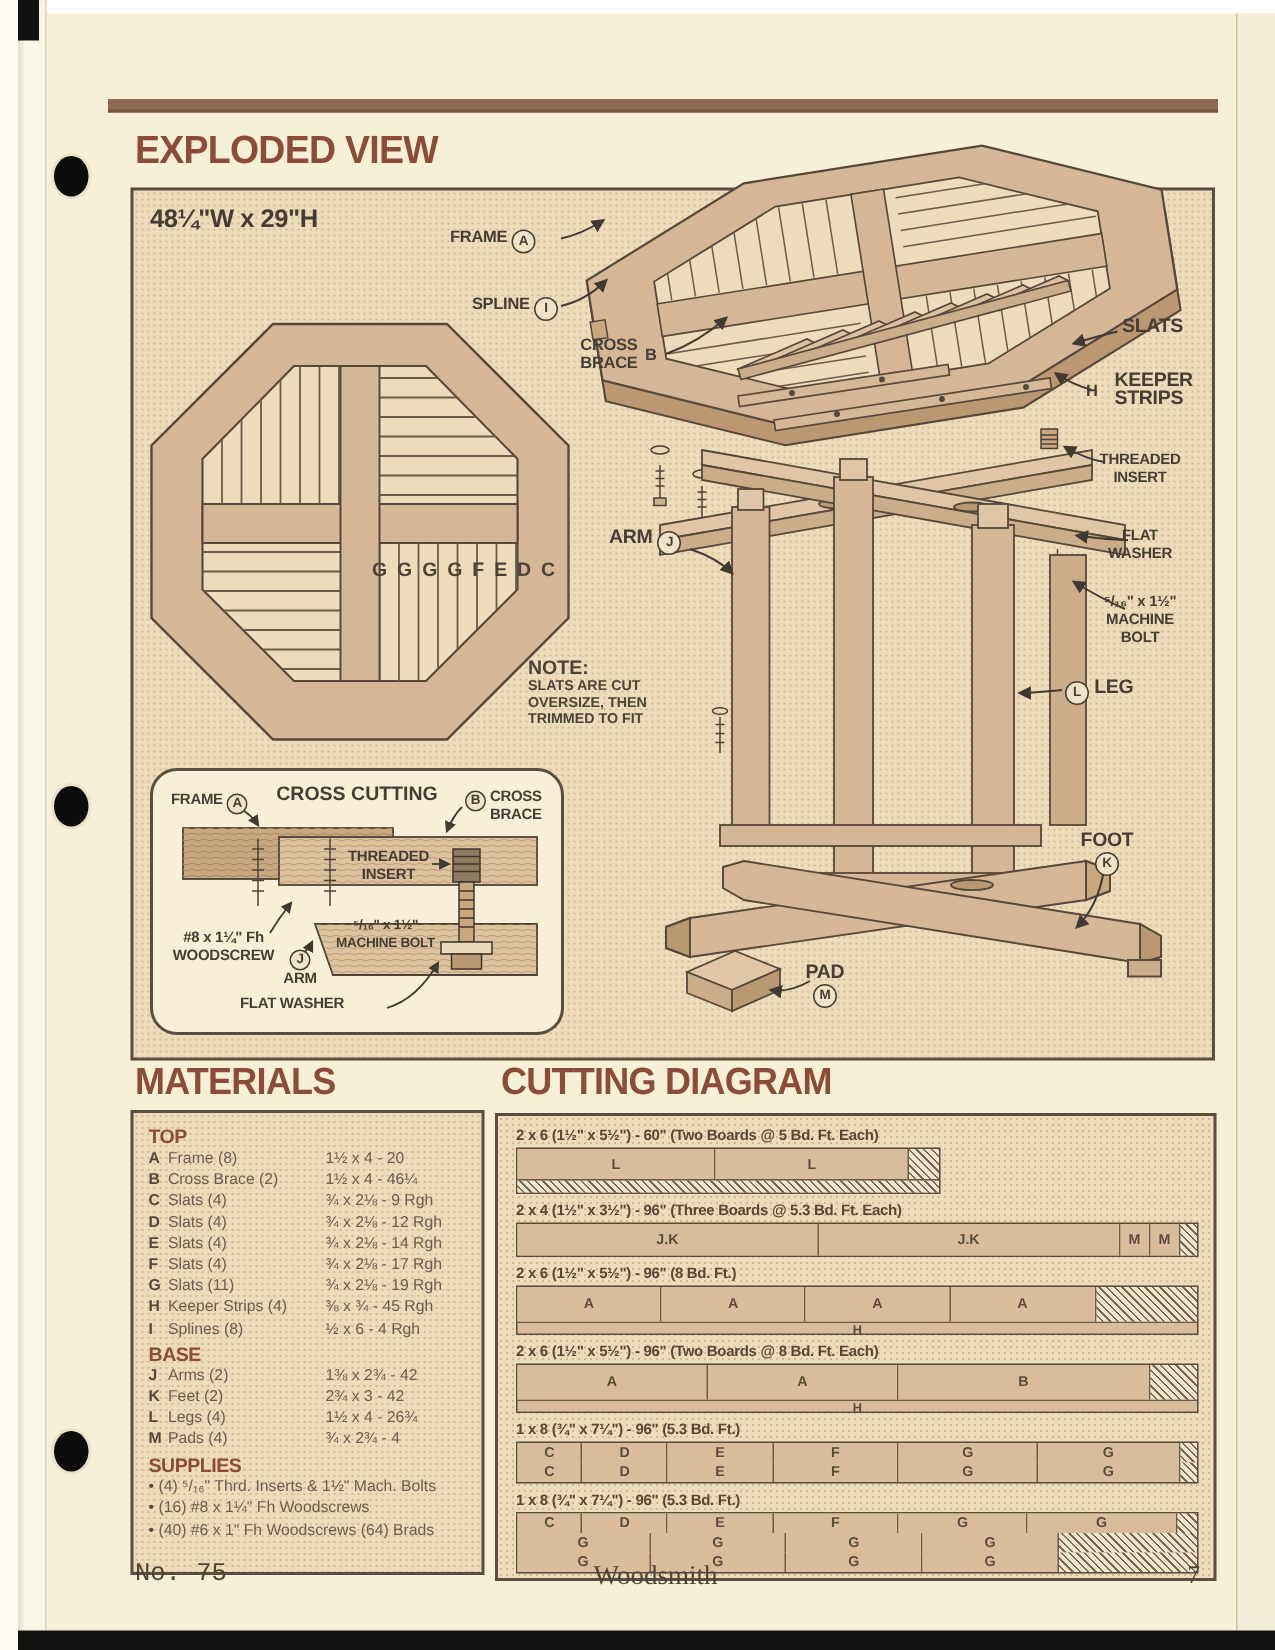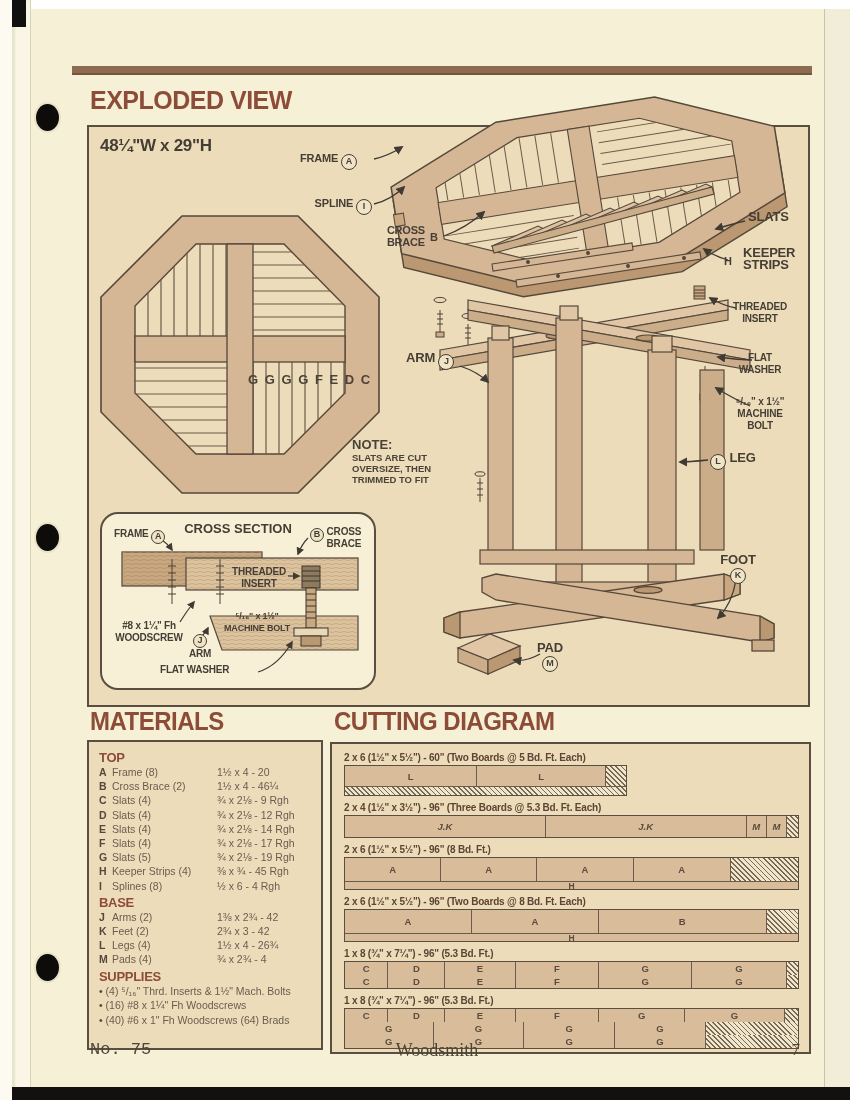--- a/index.html
+++ b/index.html
@@ -343,21 +343,21 @@
   </div>
 
   <div class="note">
     <div class="nt">NOTE:</div>
     <div class="nl">SLATS ARE CUT</div>
     <div class="nl">OVERSIZE, THEN</div>
     <div class="nl">TRIMMED TO FIT</div>
   </div>
 
   <div class="cs-box">
-    <div class="cs-title">CROSS SECTION</div>
+    <div class="cs-title">CROSS CUTTING</div>
     <svg style="left:0;top:0;" width="272" height="174" viewBox="0 0 272 174">
       <defs>
         <marker id="ah2" viewBox="0 0 10 10" refX="8" refY="5" markerWidth="6.5" markerHeight="6.5" orient="auto">
             <path d="M0,0 L10,5 L0,10 z" fill="#3f3a32"></path>
           </marker>
         <pattern id="grain" width="8" height="4" patternUnits="userSpaceOnUse">
             <path d="M0,2 Q2,1 4,2 T8,2" stroke="#a98c68" fill="none" stroke-width="0.7"></path>
           </pattern>
       </defs>
       <rect x="20" y="38" width="140" height="34" fill="#c9a77f" stroke="#4e4337" stroke-width="1.2"></rect>
@@ -461,21 +461,21 @@
           <span class="nm">Slats (4)</span>
           <span class="sz">¾ x 2⅛ - 14 Rgh</span>
         </div>
         <div class="mat-row">
           <span class="ltr">F</span>
           <span class="nm">Slats (4)</span>
           <span class="sz">¾ x 2⅛ - 17 Rgh</span>
         </div>
         <div class="mat-row">
           <span class="ltr">G</span>
-          <span class="nm">Slats (5)</span>
+          <span class="nm">Slats (11)</span>
           <span class="sz">¾ x 2⅛ - 19 Rgh</span>
         </div>
         <div class="mat-row">
           <span class="ltr">H</span>
           <span class="nm">Keeper Strips (4)</span>
           <span class="sz">⅜ x ¾ - 45 Rgh</span>
         </div>
         <div class="mat-row">
           <span class="ltr">I</span>
           <span class="nm">Splines (8)</span>
@@ -519,21 +519,21 @@
               <div class="b-cell" style="flex: 47 0 0px;">L</div>
               <div class="b-cell" style="flex: 46 0 0px;">L</div>
               <div class="b-cell hatch" style="flex: 7 0 0px;"></div>
             </div>
             <div class="b-strip hatch" style="height: 8px;"></div>
           </div>
         </div>
         <div class="board-block">
           <div class="board-header">2 x 4 (1½" x 3½") -  96" (Three Boards @ 5.3 Bd. Ft. Each)</div>
           <div class="board" style="width: 100%;">
-            <div class="b-row" style="height: 21px; font-style: italic;">
+            <div class="b-row" style="height: 21px;">
               <div class="b-cell" style="flex: 44.5 0 0px;">J.K</div>
               <div class="b-cell" style="flex: 44.5 0 0px;">J.K</div>
               <div class="b-cell" style="flex: 4.3 0 0px;">M</div>
               <div class="b-cell" style="flex: 4.2 0 0px;">M</div>
               <div class="b-cell hatch" style="flex: 2.5 0 0px;"></div>
             </div>
           </div>
         </div>
         <div class="board-block">
           <div class="board-header">2 x 6 (1½" x 5½") -  96" (8 Bd. Ft.)</div>

